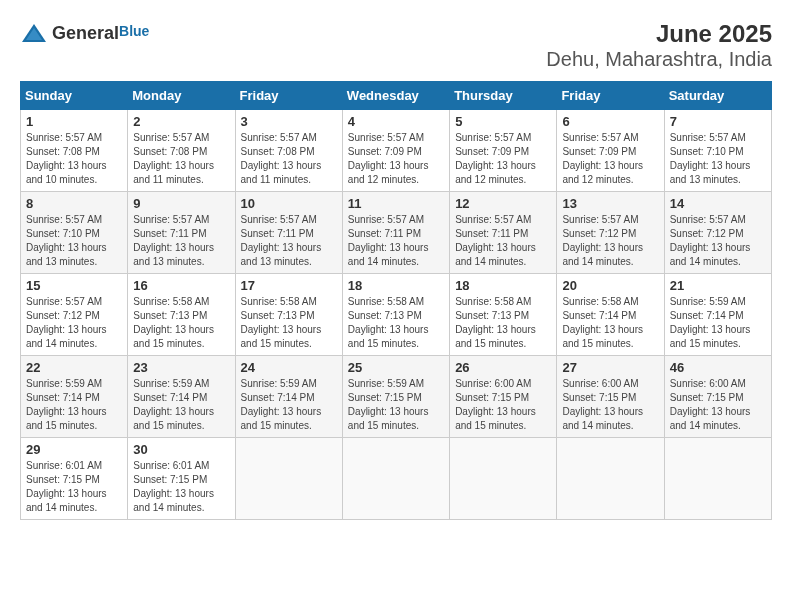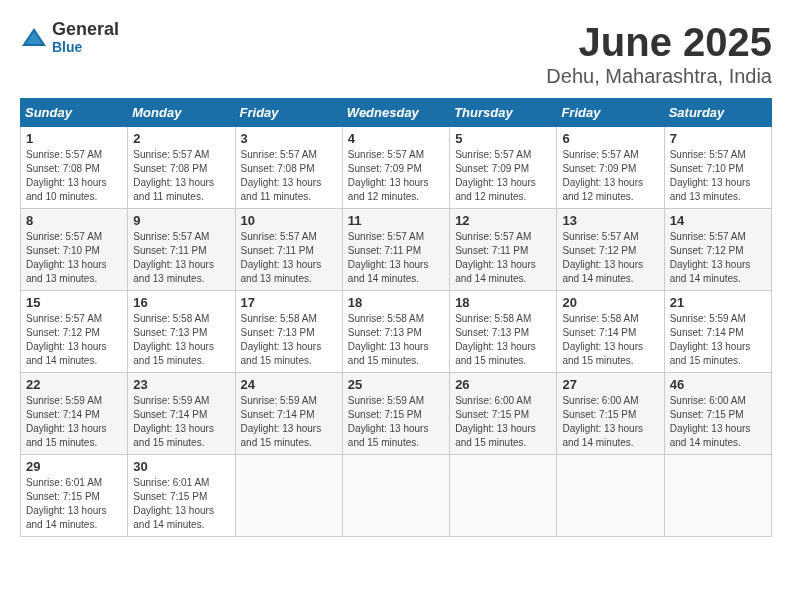--- a/index.html
+++ b/index.html
@@ -15,21 +15,21 @@
       justify-content: space-between;
       align-items: flex-start;
       padding: 10px 10px 5px 10px;
     }
     .logo {
       display: flex;
       align-items: center;
     }
     .logo-text {
       display: flex;
-      flex-direction: column;
+      flex-direction: row;
       line-height: 1.1;
     }
     .logo-general {
       font-size: 18px;
       font-weight: bold;
       color: #333;
     }
     .logo-blue {
       font-size: 14px;
       font-weight: bold;
@@ -37,40 +37,39 @@
     }
     .logo-icon {
       width: 28px;
       height: 28px;
       margin-right: 4px;
     }
     .title-area {
       text-align: right;
     }
     .month-title {
-      font-size: 40px;
+      font-size: 24px;
       font-weight: bold;
       color: #333;
     }
     .location {
       font-size: 20px;
       color: #555;
     }
     .calendar-wrapper {
       padding: 5px 10px 10px 10px;
     }
     table {
       width: 100%;
       border-collapse: collapse;
       font-size: 11px;
     }
     thead tr {
       background-color: #1a6fa8;
       color: #fff;
-      font-style: italic;
     }
     thead th {
       padding: 6px 4px;
       text-align: left;
       font-size: 13px;
       font-weight: bold;
       border: 1px solid #1a6fa8;
     }
     tbody td {
       vertical-align: top;

